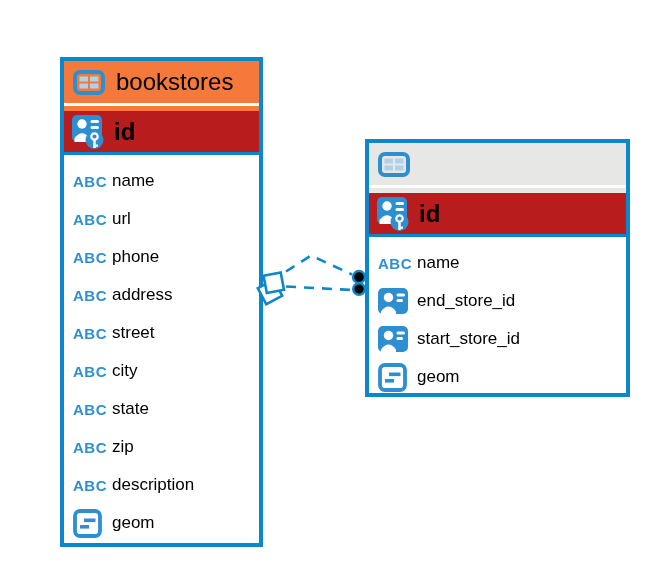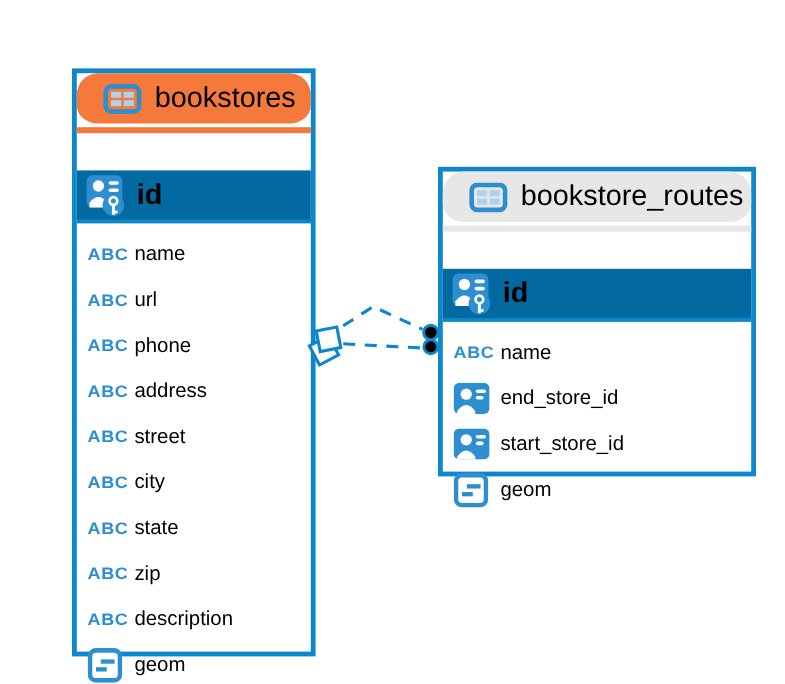--- a/index.html
+++ b/index.html
@@ -20,39 +20,37 @@
   }
   .erd-table{
     position:absolute;
     box-sizing:border-box;
     background:#fff;
     border:4px solid var(--accent-blue);
   }
   .tbl-header{
     height:42px;
     display:flex;align-items:center;
-    padding-left:22px;
+    padding-left:9px;
     border-bottom:3px solid #fff;
-    border-radius:18px;
   }
   .tbl-header.orange, .header-strip.orange{background:var(--header-orange);}
   .tbl-header.gray, .header-strip.gray{background:var(--header-gray);}
   .header-strip{height:5px;}
   .tbl-title{
     font-size:24px;
     margin-left:11px;
     white-space:nowrap;
   }
   .pk-row{
     height:41px;
     display:flex;align-items:center;
     padding-left:8px;
     border-bottom:3px solid var(--accent-blue);
-    background:#0369a1;
-    margin-top:31px;
+    background:#b91c1c;
   }
   .pk-label{
     font-size:24px;font-weight:bold;margin-left:9px;
   }
   .fields{padding-top:7px;}
   .field-row{
     height:38px;
     display:flex;align-items:center;
     padding-left:9px;
   }
@@ -181,21 +179,20 @@
   <div class="tbl-header gray">
     <span class="hicon">
       <svg width="32" height="25" viewBox="0 0 32 25">
         <rect x="2" y="2" width="28" height="21" rx="5" fill="none" stroke="#2e8fd0" stroke-width="4"></rect>
         <rect x="6.5" y="6.5" width="8.5" height="5" fill="#aed2eb"></rect>
         <rect x="17" y="6.5" width="8.5" height="5" fill="#aed2eb"></rect>
         <rect x="6.5" y="13.5" width="8.5" height="5" fill="#aed2eb"></rect>
         <rect x="17" y="13.5" width="8.5" height="5" fill="#aed2eb"></rect>
       </svg>
     </span>
-    <span class="tbl-title">bookstore_routes</span>
   </div>
   <div class="header-strip gray"></div>
   <div class="pk-row">
     <span class="hicon">
       <svg width="33" height="38" viewBox="0 0 33 38">
         <rect x="0" y="2" width="30" height="27" rx="5" fill="#2e8fd0"></rect>
         <circle cx="10" cy="11" r="4.7" fill="#fff"></circle>
         <path d="M2.5 25 q7.5 -9.5 15 0 v4 h-15 z" fill="#fff"></path>
         <rect x="18.5" y="7" width="8.5" height="3" rx="1.5" fill="#fff"></rect>
         <rect x="18.5" y="13" width="8.5" height="3" rx="1.5" fill="#fff"></rect>

